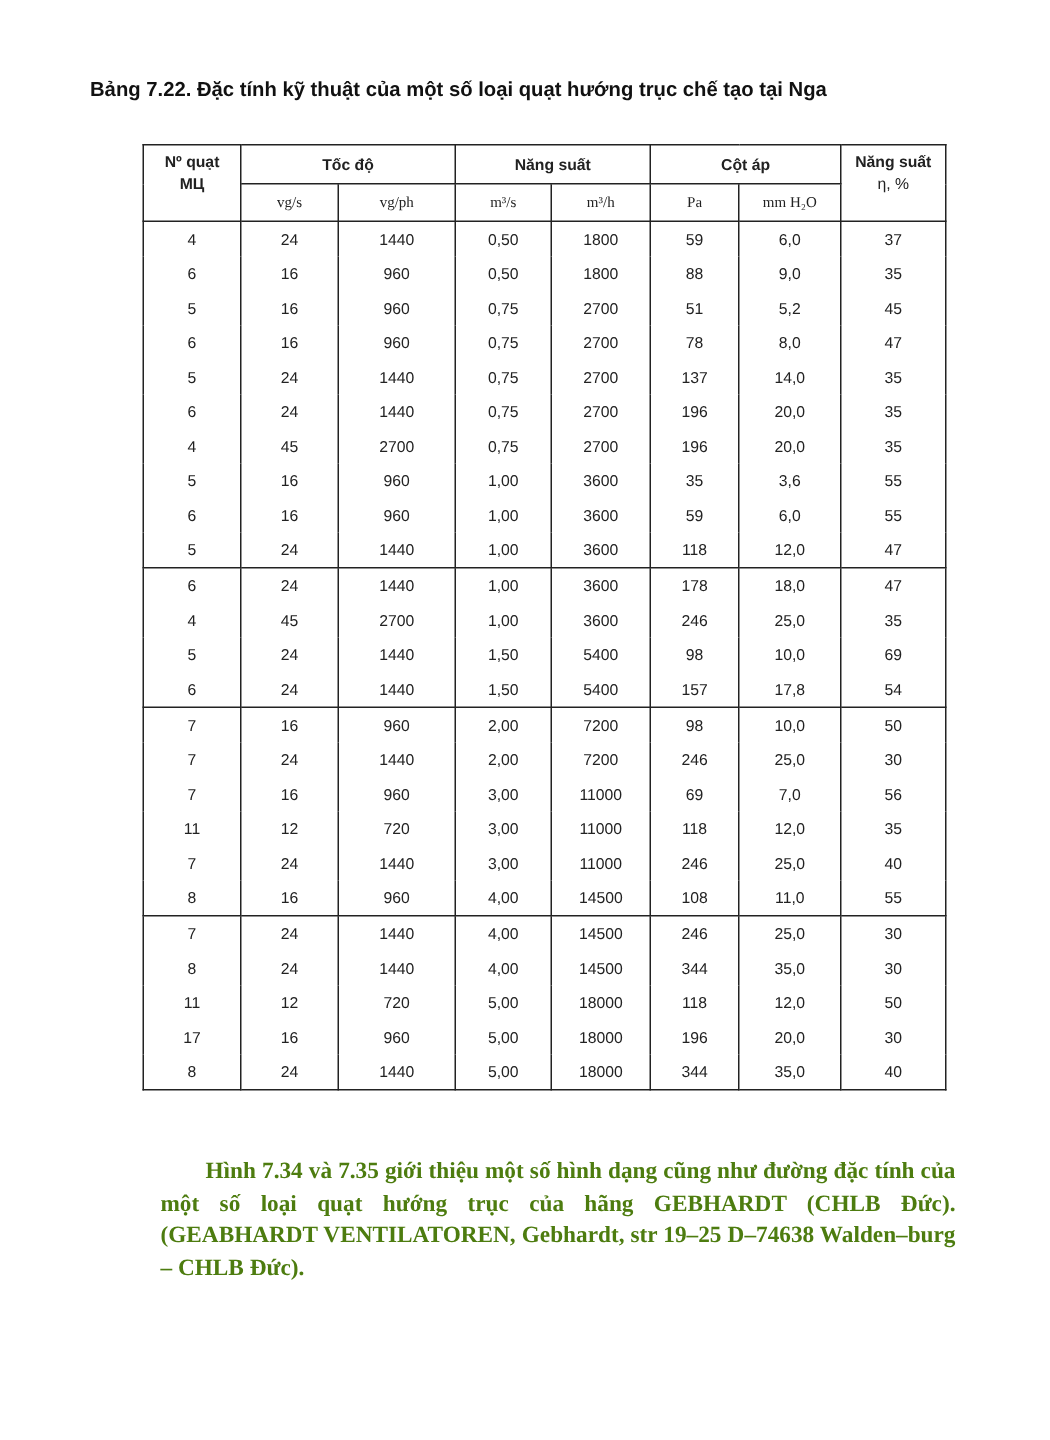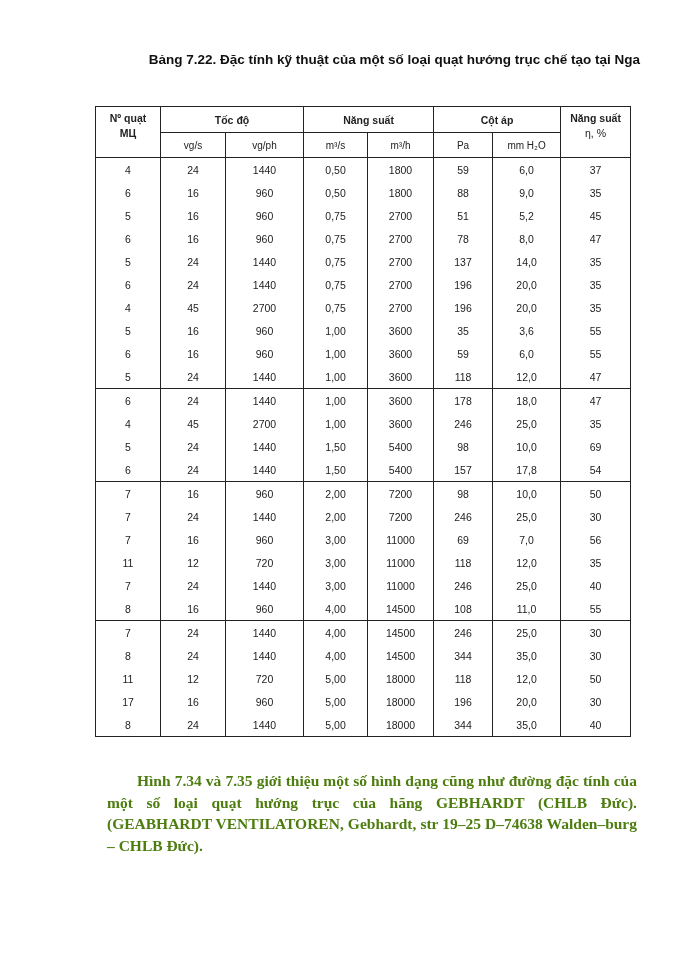--- a/index.html
+++ b/index.html
@@ -1,35 +1,35 @@
 <!DOCTYPE html>
 <html><head>
 <meta charset="utf-8">
 <style>
   html, body { margin: 0; padding: 0; background: #ffffff; }
   body { width: 700px; height: 960px; position: relative; overflow: hidden; color: #1a1a1a; }
   .caption {
     position: absolute; left: 60px; top: 50px; width: 580px;
     font-family: "Liberation Sans", sans-serif; font-weight: bold; font-size: 13.5px;
-    line-height: 19px; text-align: right; color: #111;
+    line-height: 19px; text-align: left; color: #111;
   }
   .caption .l1 { display: block; }
   .caption .l2 { display: block; }
   table.spec {
-    position: absolute; left: 95px; top: 106px; width: 535px;
+    position: absolute; left: 95px; top: 96px; width: 535px;
     border-collapse: collapse; table-layout: fixed;
     font-family: "Liberation Sans", sans-serif; font-size: 10.5px; color: #222;
   }
   table.spec td, table.spec th {
     border-left: 1px solid #222; border-right: 1px solid #222;
     text-align: center; padding: 0; font-weight: normal;
   }
   table.spec thead th { border: 1px solid #222; }
   table.spec thead tr.h1 th { height: 25px; font-weight: bold; font-size: 10.5px; }
-  table.spec thead tr.h2 th { height: 24px; font-size: 10px; }
+  table.spec thead tr.h2 th { height: 24px; font-size: 10px; font-family: Liberation Serif, serif; }
   table.spec thead th.rowhead { font-weight: bold; line-height: 15px; vertical-align: top; padding-top: 4px; }
   table.spec tbody td { height: 23px; }
   table.spec tbody tr.group-end td { border-bottom: 1px solid #222; }
   table.spec tbody tr:last-child td { border-bottom: 1px solid #222; }
   .para {
     position: absolute; left: 107px; top: 770px; width: 530px;
     font-family: "Liberation Serif", serif; font-size: 15.5px; line-height: 21.5px;
     text-align: justify; color: #4d7c0f; font-weight: bold;
   }
   .para .indent { display: inline-block; width: 30px; }

